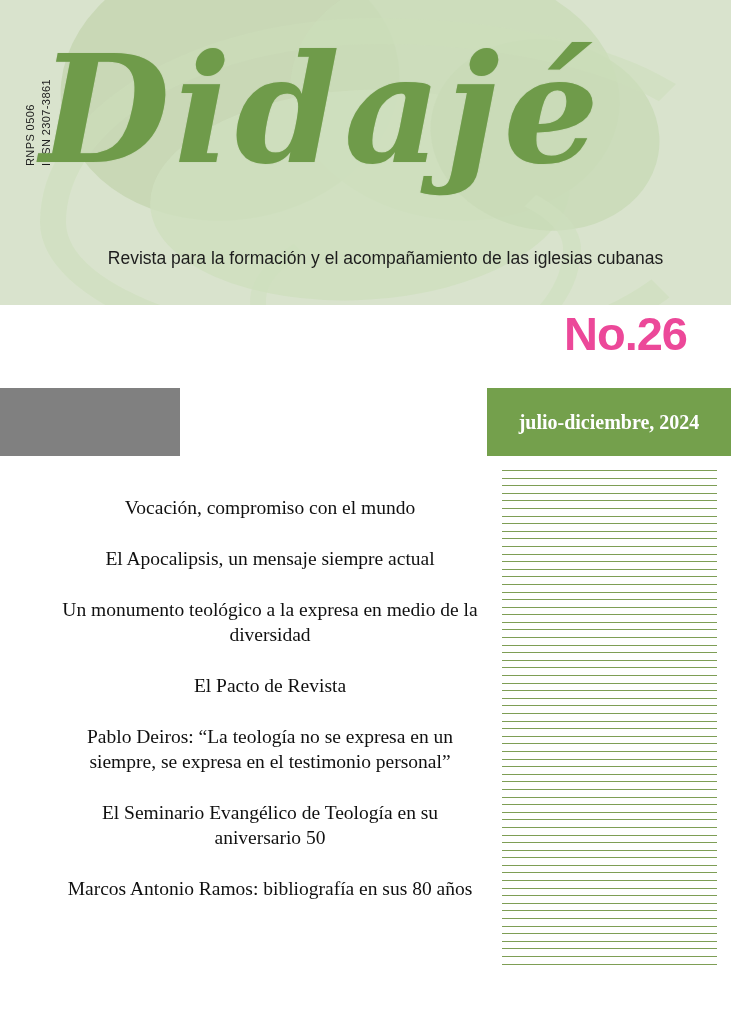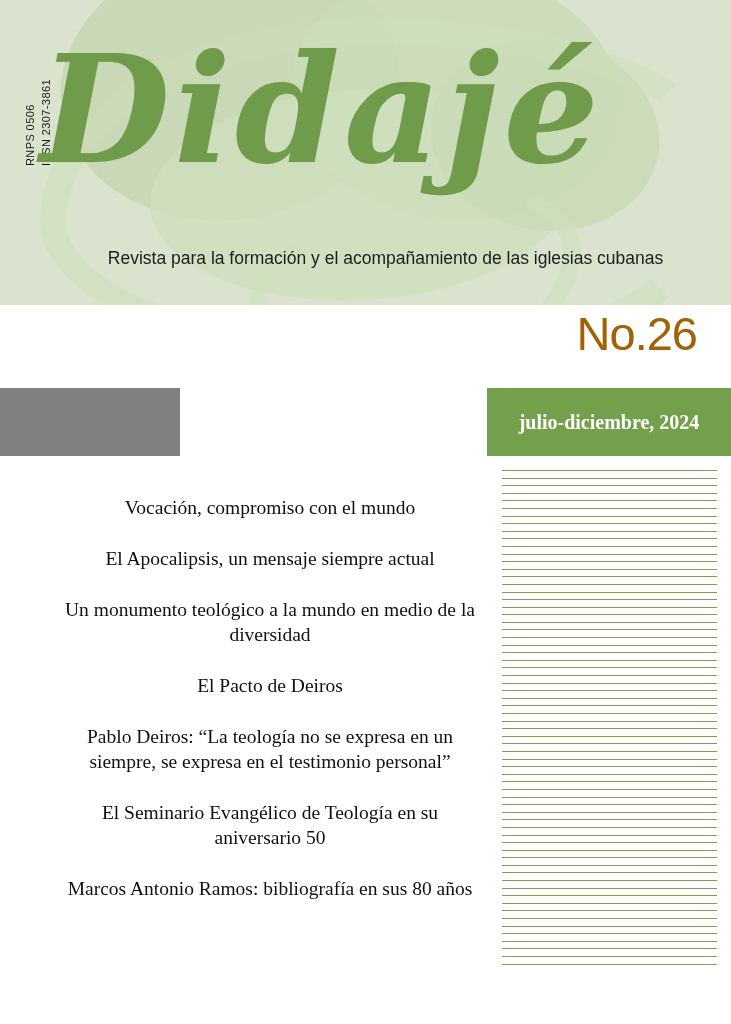--- a/index.html
+++ b/index.html
@@ -121,26 +121,26 @@
     text-align: center;
     font-family: "Liberation Sans", sans-serif;
     font-size: 17.5px;
     color: #1d1d1d;
     padding-left: 20px;
   }
 
   
   .issue-no {
     position: absolute;
-    right: 34px;
+    right: 44px;
     top: 306px;
     font-family: "Liberation Sans", sans-serif;
     font-size: 47px;
-    font-weight: 400;
-    color: #a16207;
+    font-weight: 700;
+    color: #ec4899;
     letter-spacing: -1px;
   }
 
   
   .band {
     position: absolute;
     left: 0;
     top: 388px;
     width: 731px;
     height: 68px;
@@ -305,20 +305,20 @@
       <div class="hatch-line"></div>
       <div class="hatch-line"></div>
       <div class="hatch-line"></div>
       <div class="hatch-line"></div>
       <div class="hatch-line"></div>
     </div>
 
   <div class="contents">
     <div class="content-item">Vocación, compromiso con el mundo</div>
     <div class="content-item">El Apocalipsis, un mensaje siempre actual</div>
-    <div class="content-item">Un monumento teológico a la mundo en medio de la diversidad</div>
-    <div class="content-item">El Pacto de Deiros</div>
+    <div class="content-item">Un monumento teológico a la expresa en medio de la diversidad</div>
+    <div class="content-item">El Pacto de Revista</div>
     <div class="content-item">Pablo Deiros: “La teología no se expresa en un siempre, se expresa en el testimonio personal”</div>
     <div class="content-item">El Seminario Evangélico de Teología en su aniversario 50</div>
     <div class="content-item">Marcos Antonio Ramos: bibliografía en sus 80 años</div>
   </div>
 
 </div>
 
 </body></html>

